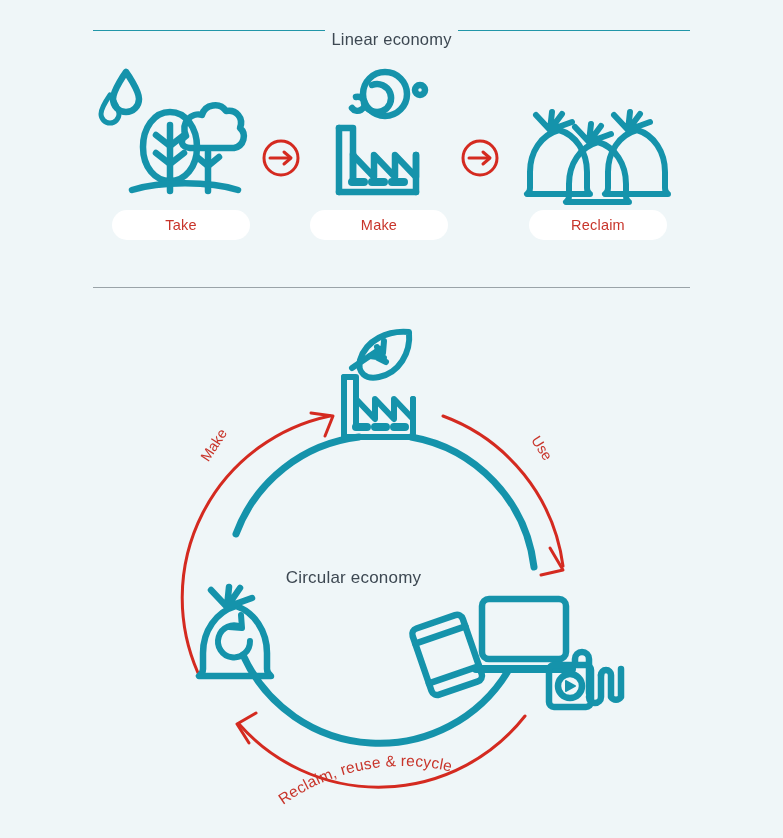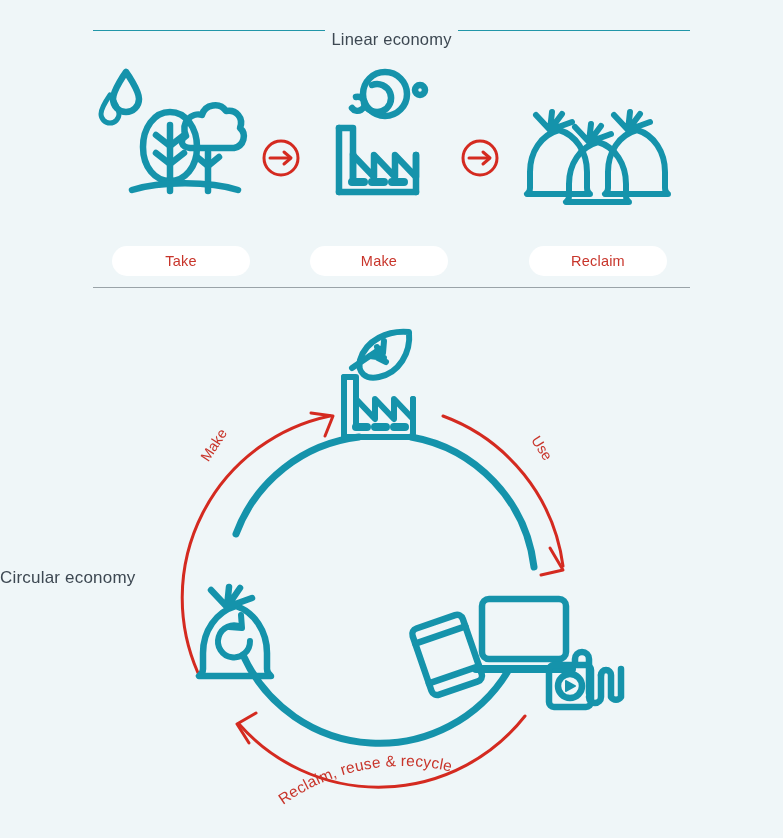--- a/index.html
+++ b/index.html
@@ -52,42 +52,41 @@
     position: absolute;
     height: 30px;
     border-radius: 15px;
     background: #ffffff;
     display: flex;
     align-items: center;
     justify-content: center;
     font-size: 14.5px;
     color: #c8352b;
     letter-spacing: .2px;
-    margin-top: 36px;
   }
   #pill-take    { left: 112px; top: 210px; width: 138px; }
   #pill-make    { left: 310px; top: 210px; width: 138px; }
   #pill-dispose { left: 529px; top: 210px; width: 138px; }
 
   
   .divider {
     position: absolute;
     left: 93px;
     top: 287px;
     width: 597px;
     height: 1px;
     background: #9aa3a8;
   }
   
   .center-label {
     position: absolute;
     left: 0;
     top: 568px;
     width: 707px;
-    text-align: left;
+    text-align: center;
     font-size: 17px;
     color: #3d4852;
     letter-spacing: .2px;
   }
   
   .arc-label {
     position: absolute;
     font-size: 14.5px;
     color: #c8352b;
     white-space: nowrap;

